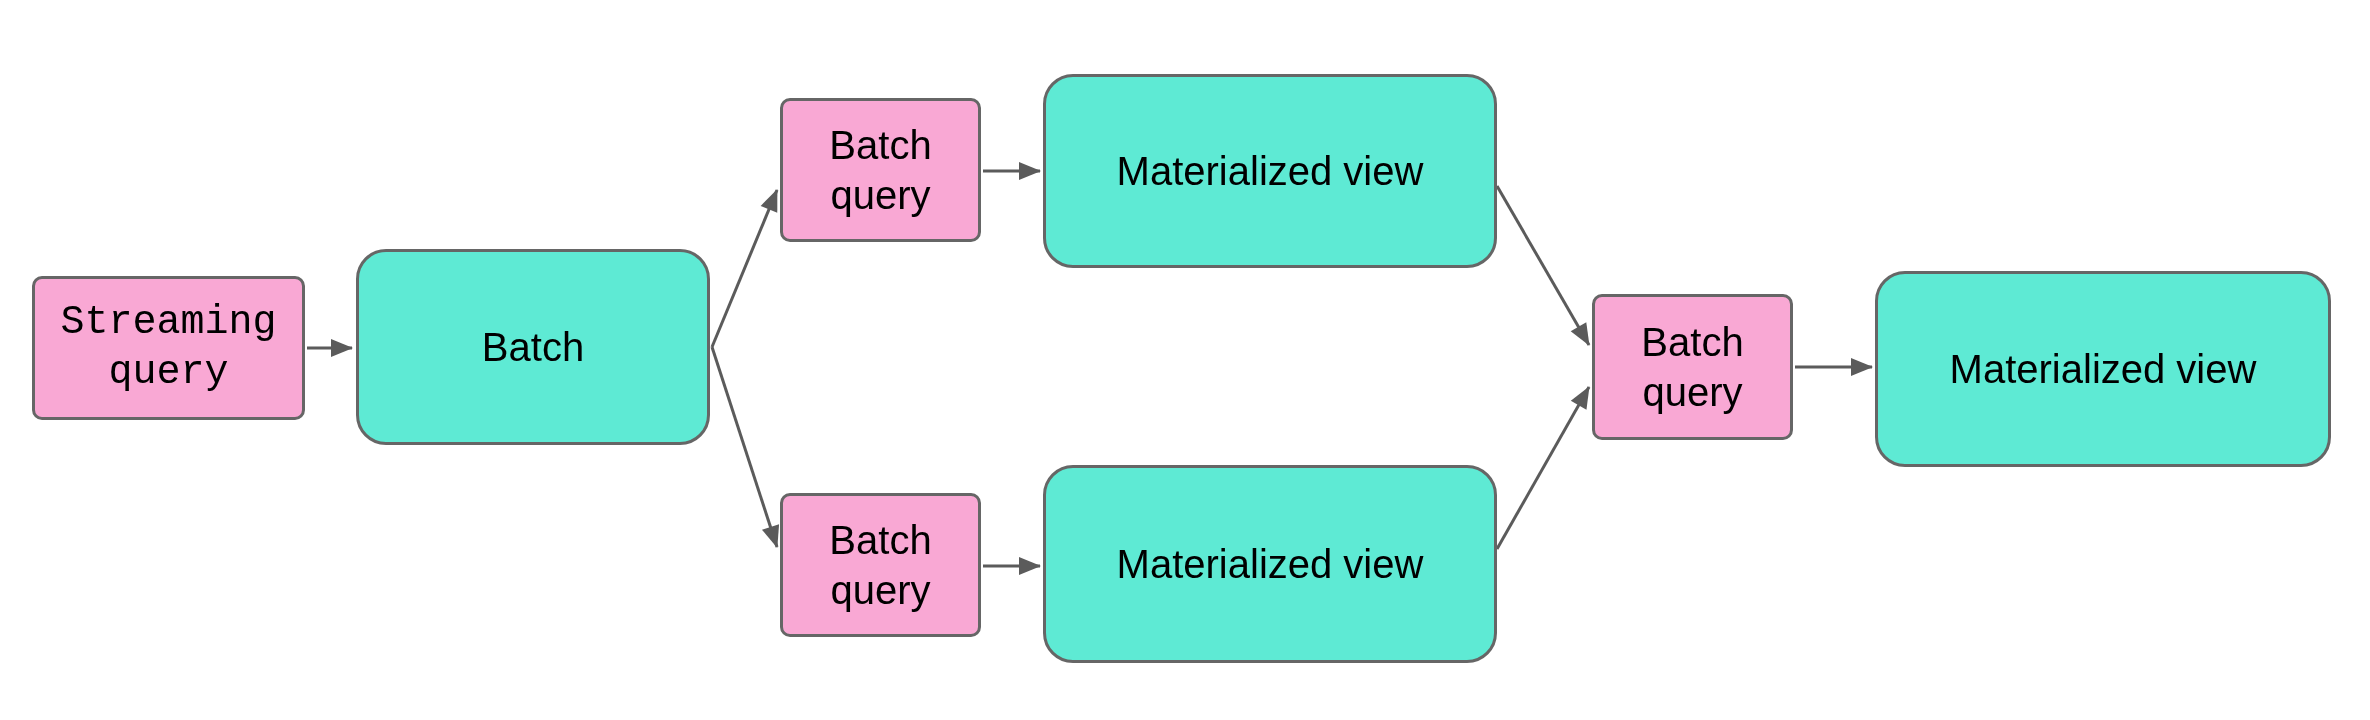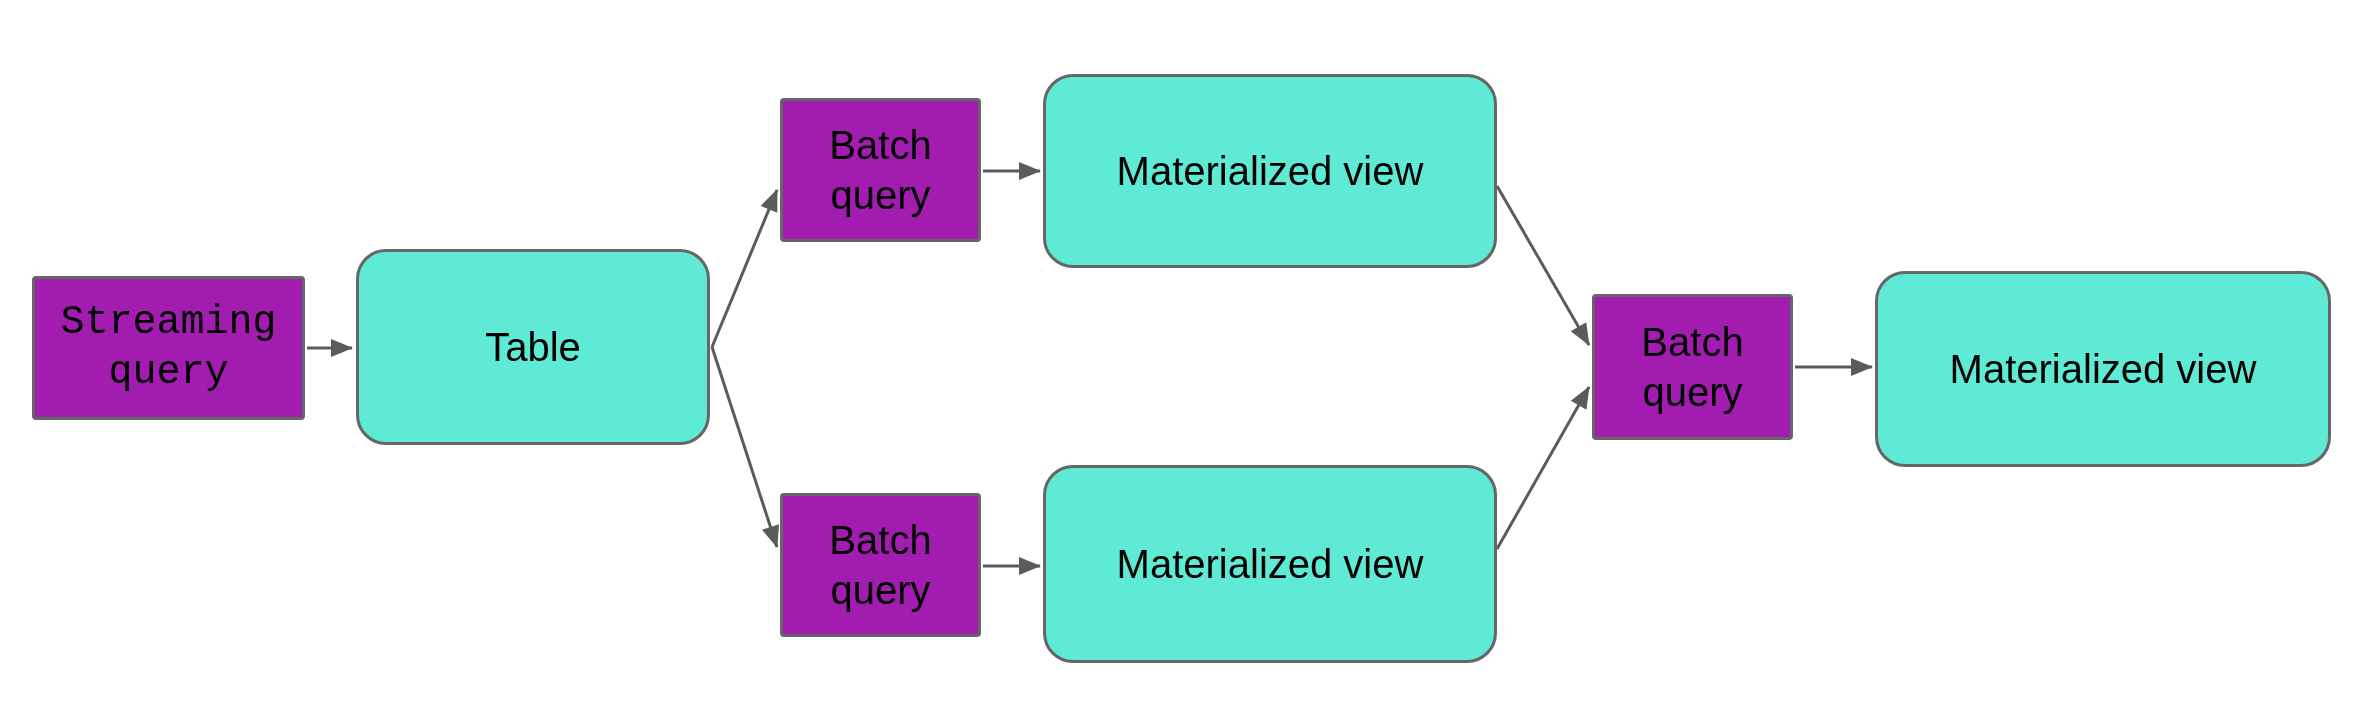--- a/index.html
+++ b/index.html
@@ -34,22 +34,22 @@
     align-items: center;
     justify-content: center;
     text-align: center;
     padding: 0 10px;
     font-size: 40px;
     line-height: 50px;
     color: #000000;
     border: 3px solid #666666;
   }
   .node-query {
-    background: #a21caf;
-    border-radius: 4px;
+    background: #f9a8d4;
+    border-radius: 10px;
   }
   .node-view {
     background: #5eead4;
     border-radius: 30px;
   }
   
   .pos-streaming-query      { left: 32px;   top: 276px; width: 273px; height: 144px; font-family: Liberation Mono, monospace; }
   .pos-table                { left: 356px;  top: 249px; width: 354px; height: 196px; }
   .pos-batch-query-top      { left: 780px;  top: 98px;  width: 201px; height: 144px; }
   .pos-mv-top               { left: 1043px; top: 74px;  width: 454px; height: 194px; }
@@ -77,21 +77,21 @@
     <line class="edge" x1="1497" y1="186" x2="1589" y2="345" marker-end="url(#arrowhead)"></line>
     <line class="edge" x1="1497" y1="549" x2="1589" y2="387" marker-end="url(#arrowhead)"></line>
     <line class="edge" x1="1795" y1="367" x2="1872" y2="367" marker-end="url(#arrowhead)"></line>
   </svg>
 
   <div class="node node-query pos-streaming-query">
     <span>Streaming query</span>
   </div>
 
   <div class="node node-view pos-table">
-    <span>Table</span>
+    <span>Batch</span>
   </div>
 
   <div class="node node-query pos-batch-query-top">
     <span>Batch query</span>
   </div>
 
   <div class="node node-view pos-mv-top">
     <span>Materialized view</span>
   </div>
 

